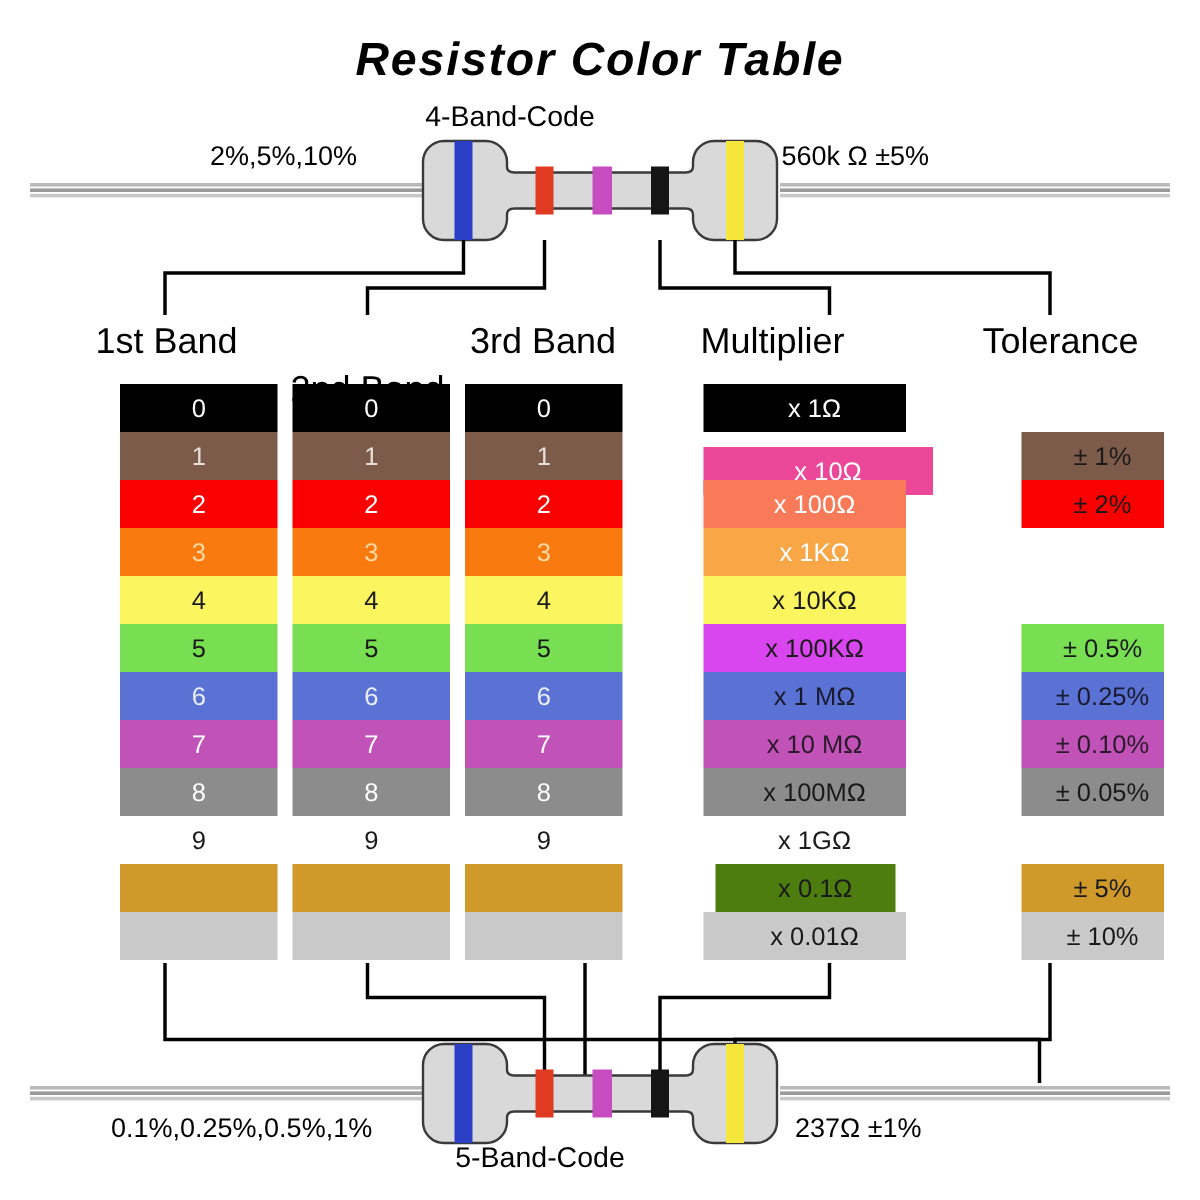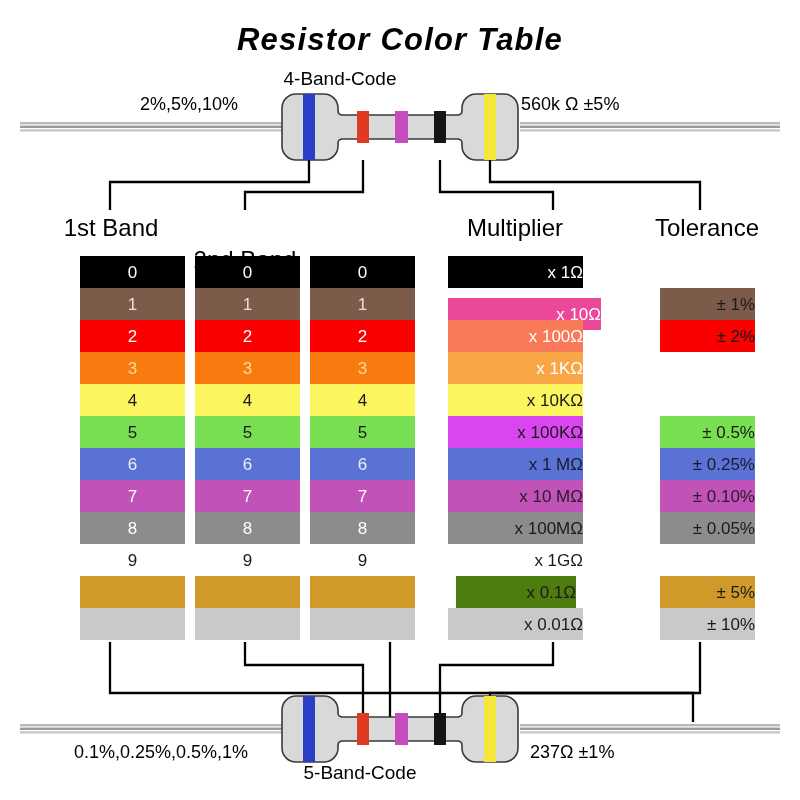--- a/index.html
+++ b/index.html
@@ -43,21 +43,21 @@
 
   
   .cell{
     position:absolute;
     display:flex;align-items:center;
     font-size:17px;
     box-sizing:border-box;
     line-height:1;
   }
   .cell.center{justify-content:center;}
-  .cell.left{justify-content:flex-end;padding-left:13px;}
+  .cell.left{justify-content:center;padding-left:13px;margin-left:21px;}
   .cell span{pointer-events:none;}
 
   
   .lines{position:absolute;left:0;top:0;width:800px;height:800px;}
 </style>
 </head>
 <body>
 
 <div class="root">
 
@@ -98,20 +98,21 @@
     <g stroke="#000" stroke-width="2.3" fill="none">
       <path d="M309,160 V182 H110 V210"></path>
       <path d="M363,160 V192 H245 V210"></path>
       <path d="M440,160 V192 H553 V210"></path>
       <path d="M490,160 V182 H700 V210"></path>
     </g>
   </svg>
 
   <div class="col-head" style="left:52px;top:214px;width:118px;">1st Band</div>
   <div class="col-head" style="left:186px;top:214px;width:118px;margin-top:32px;">2nd Band</div>
+  <div class="col-head" style="left:303px;top:214px;width:118px;">3rd Band</div>
   <div class="col-head" style="left:455px;top:214px;width:120px;">Multiplier</div>
   <div class="col-head" style="left:624px;top:214px;width:166px;">Tolerance</div>
 
   <div id="table-layer">
       <div class="cell center" style="left: 80px; top: 256px; width: 105px; height: 32px; background: rgb(0, 0, 0); color: rgb(255, 255, 255);">
         <span>0</span>
       </div>
       <div class="cell center" style="left: 195px; top: 256px; width: 105px; height: 32px; background: rgb(0, 0, 0); color: rgb(255, 255, 255);">
         <span>0</span>
       </div>

